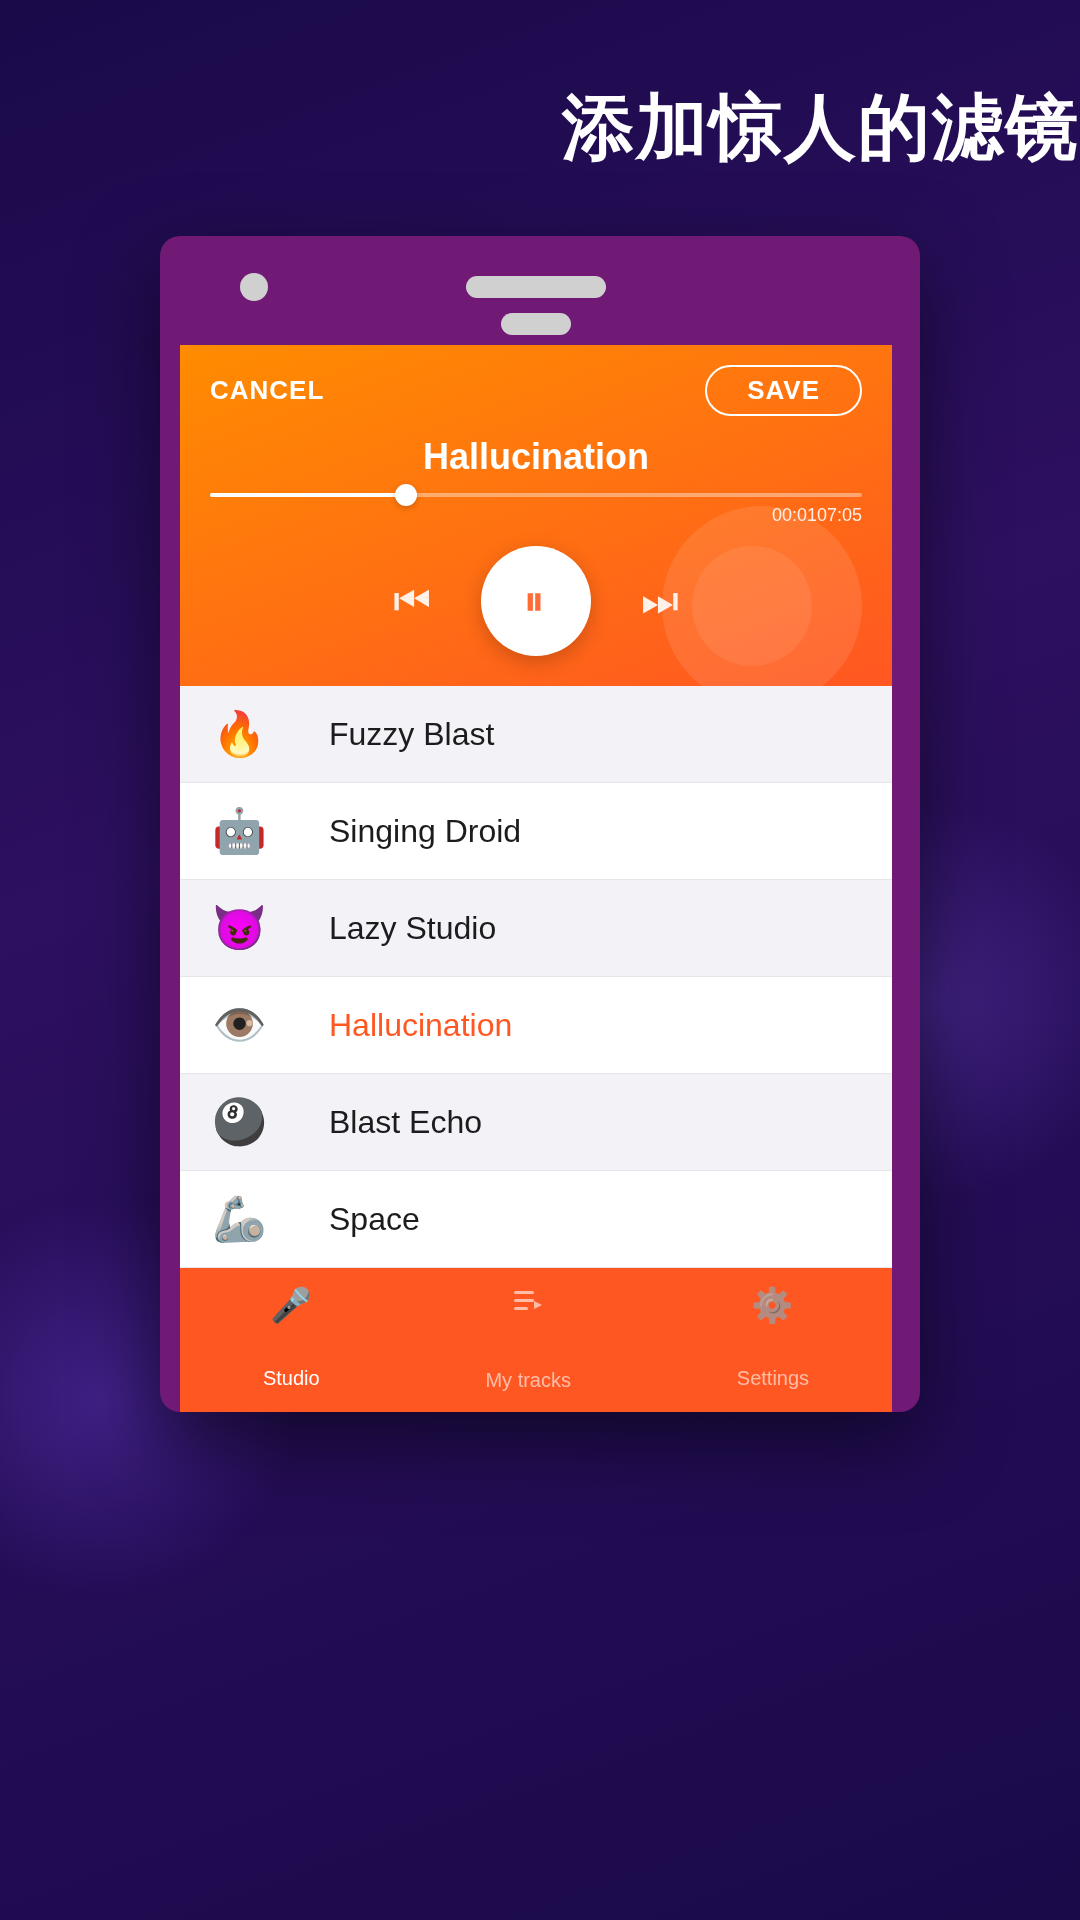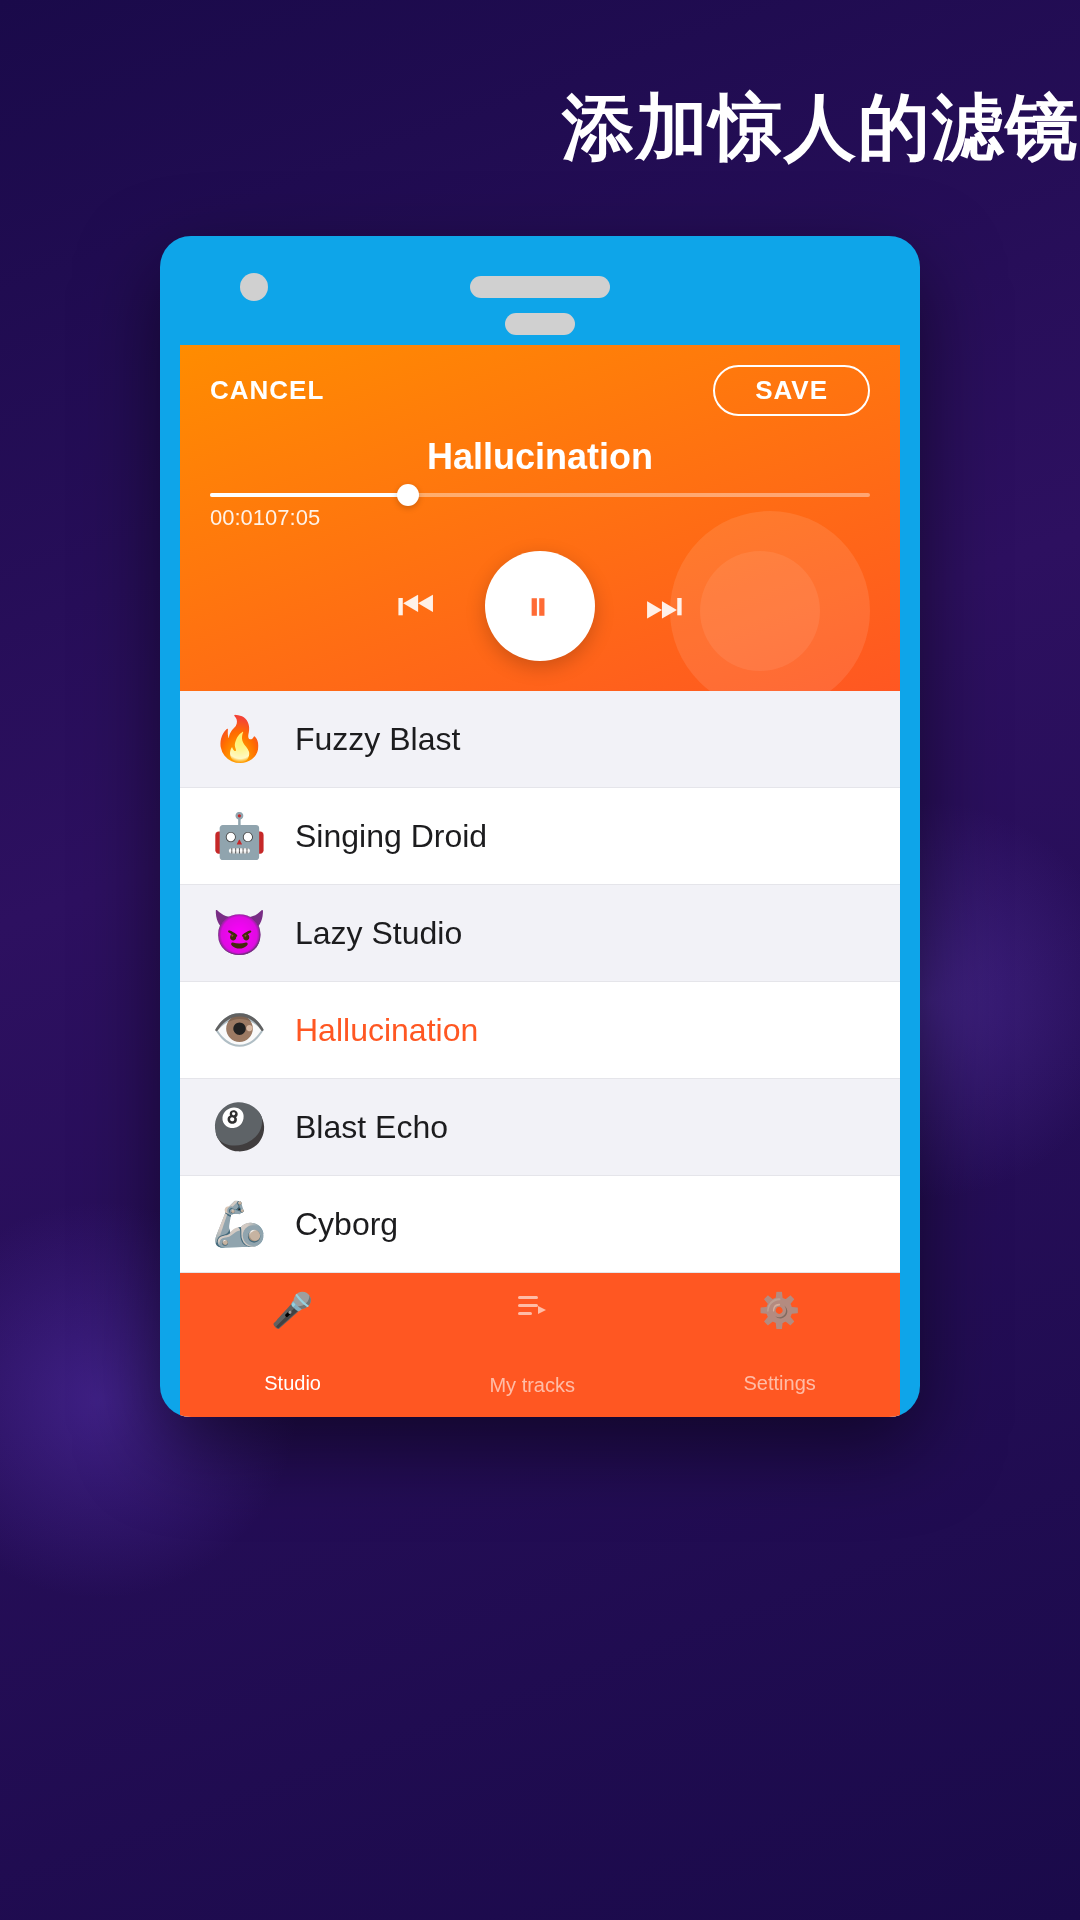--- a/index.html
+++ b/index.html
@@ -45,23 +45,23 @@
 
     
     .phone-container {
       display: flex;
       justify-content: center;
       align-items: flex-start;
     }
 
     .phone-mockup {
       width: 760px;
-      background: #0ea5e9;
-      border-radius: 31px;
-      padding: 30px 20px 0 20px;
+      background: #701a75;
+      border-radius: 20px;
+      padding: 30px 28px 0 20px;
       box-shadow: 0 30px 80px rgba(0,0,0,0.5);
       position: relative;
       overflow: hidden;
     }
 
     
     .phone-top {
       display: flex;
       justify-content: center;
       align-items: center;
@@ -199,23 +199,23 @@
       border-radius: 50%;
       position: absolute;
       top: -9px;
       left: 30%;
       transform: translateX(-50%);
       box-shadow: 0 2px 6px rgba(0,0,0,0.2);
     }
 
     .time-labels {
       display: flex;
-      justify-content: flex-start;
+      justify-content: flex-end;
       color: rgba(255,255,255,0.9);
-      font-size: 22px;
+      font-size: 18px;
       margin-top: 8px;
       margin-bottom: 20px;
     }
 
     
     .controls {
       display: flex;
       justify-content: center;
       align-items: center;
       gap: 50px;
@@ -285,20 +285,21 @@
     .effect-emoji {
       font-size: 44px;
       margin-right: 25px;
       width: 60px;
       text-align: center;
     }
 
     .effect-name {
       font-size: 32px;
       color: #1c1c1e;
+      margin-left: 34px;
     }
 
     .effect-name.active-name {
       color: #ff5722;
       font-size: 32px;
     }
 
     
     .tab-bar {
       background: #ff5722;
@@ -412,21 +413,21 @@
           <span class="effect-name active-name">Hallucination</span>
         </div>
 
         <div class="effect-item alt-bg">
           <span class="effect-emoji">🎱</span>
           <span class="effect-name">Blast Echo</span>
         </div>
 
         <div class="effect-item">
           <span class="effect-emoji">🦾</span>
-          <span class="effect-name">Cyborg</span>
+          <span class="effect-name">Space</span>
         </div>
 
       </div>
 
       <div class="tab-bar">
 
         <div class="tab-item">
           <span class="tab-icon">🎤</span>
           <span class="tab-label">Studio</span>
         </div>

